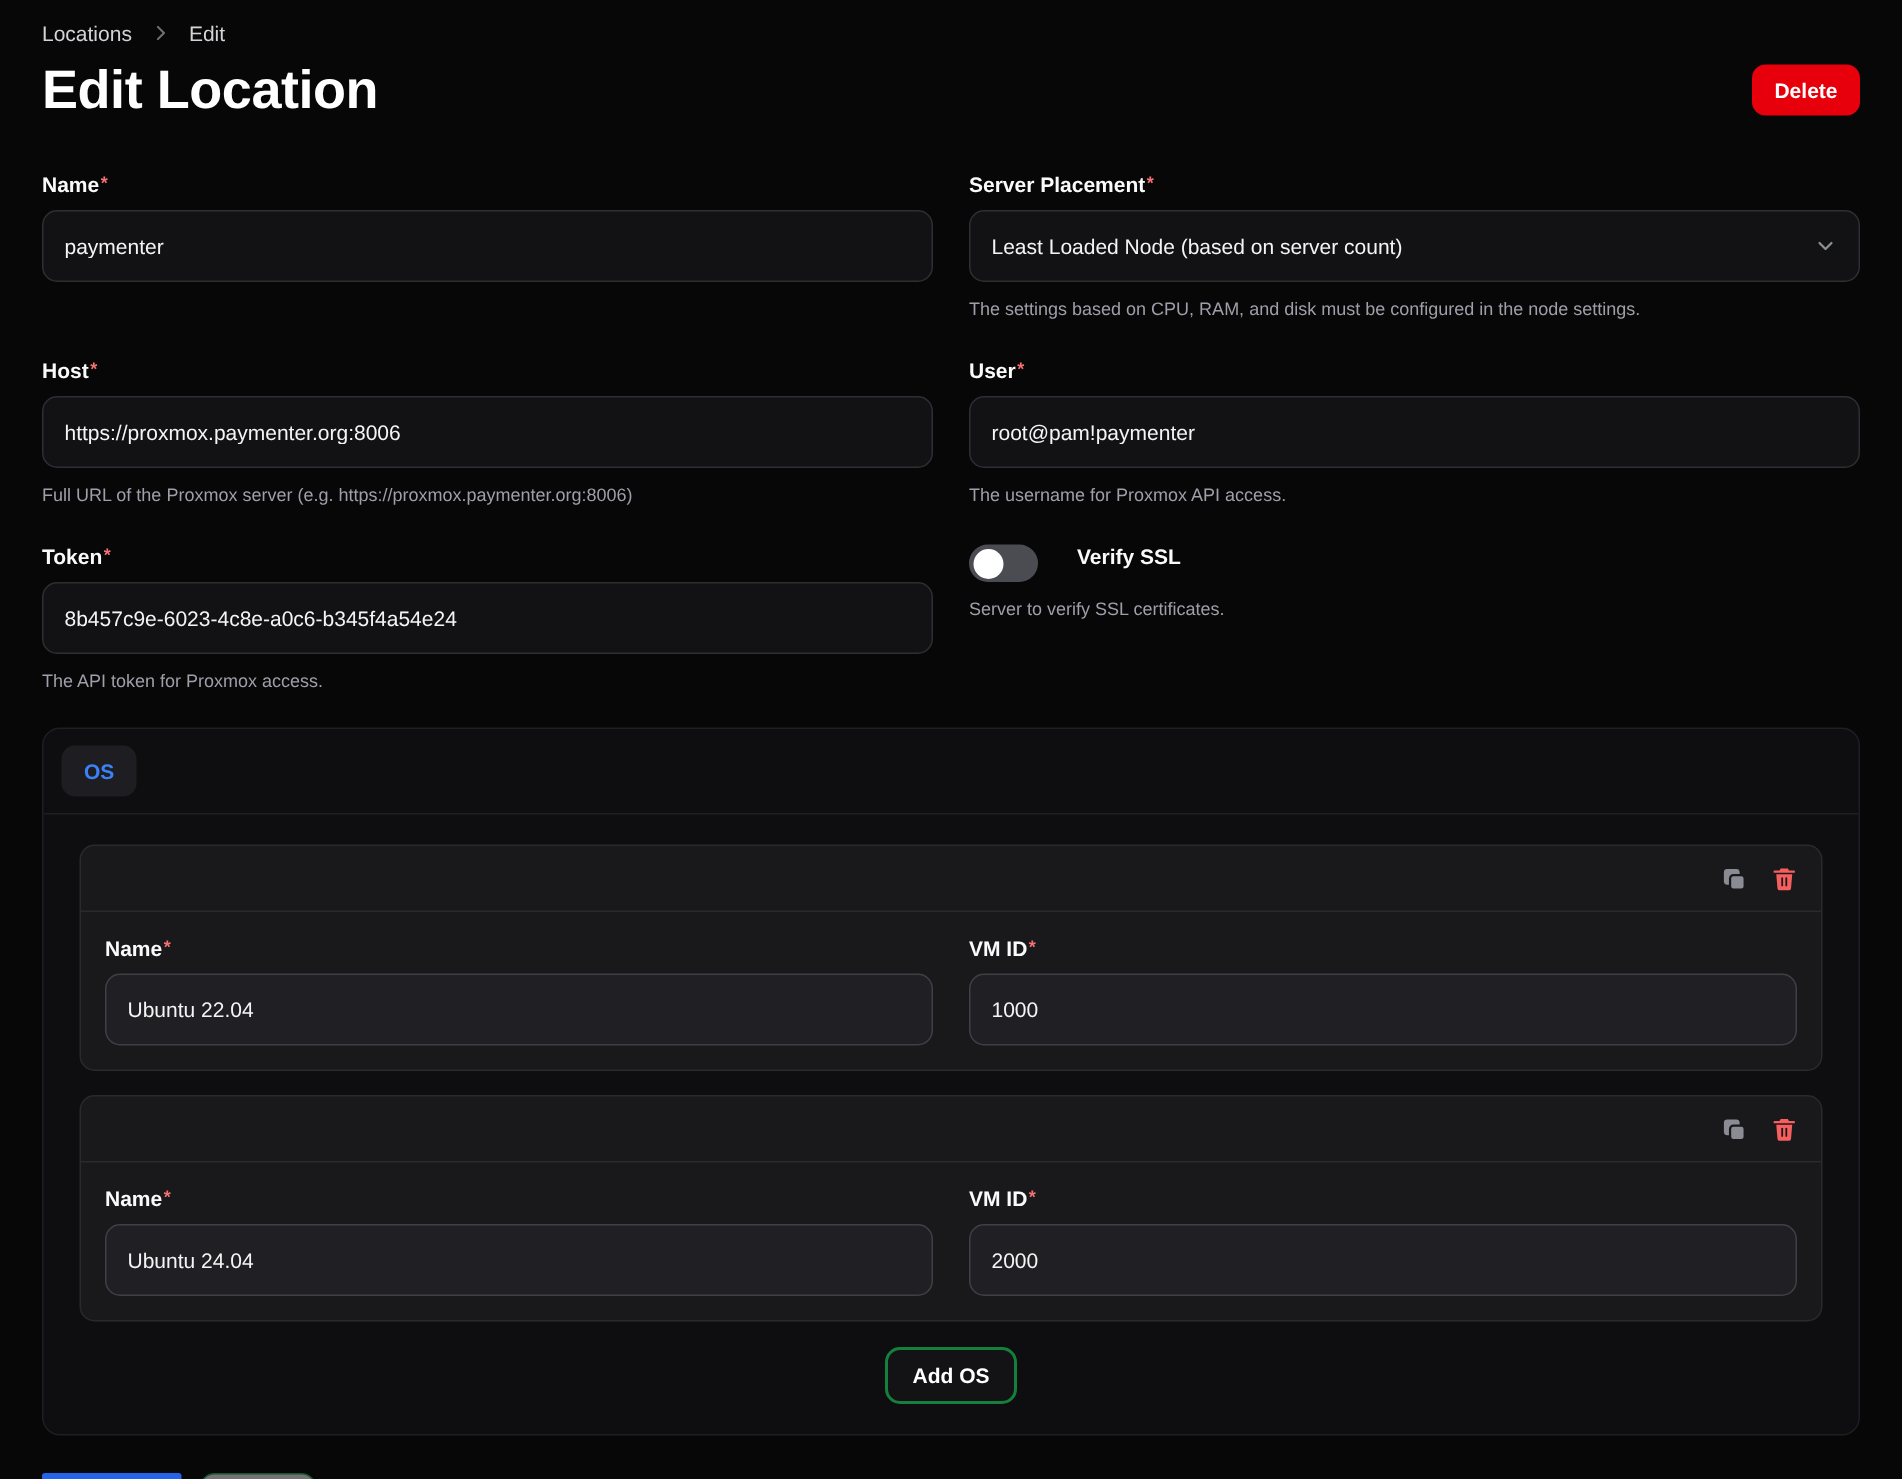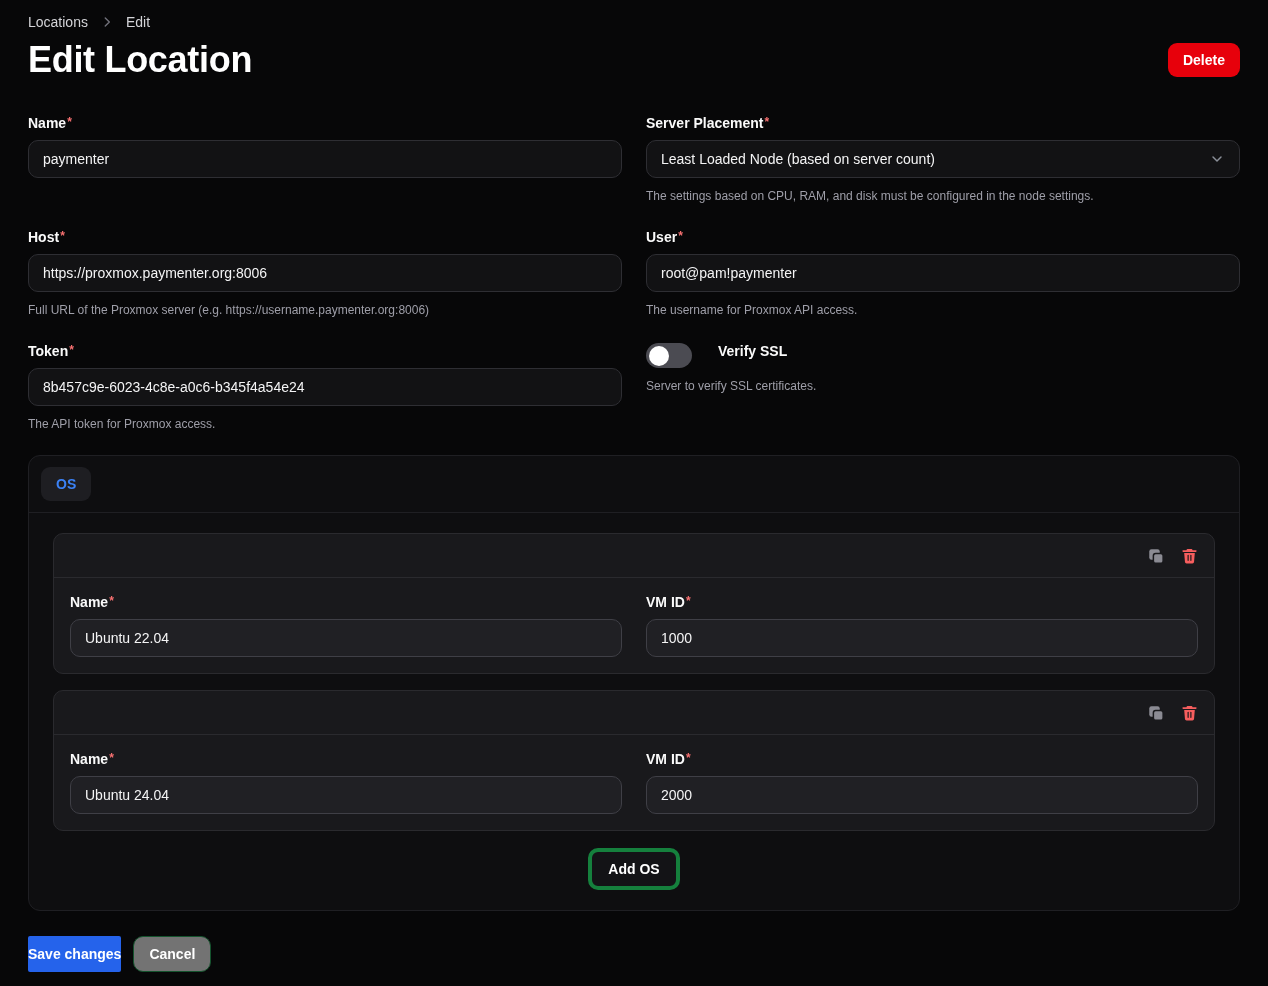--- a/index.html
+++ b/index.html
@@ -25,21 +25,21 @@
   .btn-danger { background: var(--danger, #e7000b); padding: 9px 15px; }
   .btn-primary { background: var(--accent, #2563eb); padding: 10px 0; border-radius: 2px; }
   .btn-dark { background: #737373; border: 1px solid #14532d; padding: 9px 15px; border-radius: 10px; }
 
   
   .form-grid { display: grid; grid-template-columns: 1fr 1fr; column-gap: 24px; margin-top: 34px; }
   .cell { margin-bottom: 26px; }
   .field-label { font-size: 14px; font-weight: 700; color: #fafafa; margin-bottom: 9px; }
   .req { color: #f87171; font-size: 12px; vertical-align: top; margin-left: 1px; }
   .text-input, .select-box {
-    width: 100%; height: 38px; background: #121214; border: 1px solid #2e2e33;
+    width: 100%; height: 48px; background: #121214; border: 1px solid #2e2e33;
     border-radius: 10px; color: #f4f4f5; font-size: 14px; font-family: inherit;
     padding: 0 14px; outline: none; display: block;
   }
   .select-box { display: flex; align-items: center; justify-content: space-between; cursor: pointer; }
   .select-box .chev { color: #8a8f98; display: flex; }
   .help-text { margin-top: 11px; font-size: 12px; color: #9f9fa9; }
 
   
   .toggle-row { display: flex; align-items: flex-start; gap: 26px; margin-top: 0; }
   .toggle { width: 46px; height: 25px; background: #4b4b52; border-radius: 999px; position: relative; cursor: pointer; flex: 0 0 auto; }
@@ -57,21 +57,21 @@
   .os-card { background: #19191c; border: 1px solid #2a2a2e; border-radius: 10px; margin-bottom: 16px; overflow: hidden; }
   .os-card-header { height: 44px; display: flex; align-items: center; justify-content: flex-end; gap: 16px;
                     padding: 0 16px; border-bottom: 1px solid #2a2a2e; }
   .icon-btn { background: none; border: none; padding: 0; cursor: pointer; display: flex; align-items: center; }
   .copy-icon { color: #8b8b93; }
   .trash-icon { color: var(--trashred, #f75e5e); }
   .os-card-body { padding: 16px; display: grid; grid-template-columns: 1fr 1fr; column-gap: 24px; }
   .os-card-body .text-input { background: #202024; border-color: #3f3f46; }
 
   .add-row { display: flex; justify-content: center; margin-top: 17px; }
-  .btn-add { background: #131316; border: 4px solid #15803d; padding: 9px 16px; border-radius: 10px; font-weight: 700; }
+  .btn-add { background: #131316; border: 2px solid #15803d; padding: 9px 16px; border-radius: 10px; font-weight: 700; }
 
   
   .footer-row { display: flex; gap: 12px; margin-top: 25px; }
 </style>
 </head>
 <body>
 
 <nav class="breadcrumb">
   <a>Locations</a>
   <span class="crumb-sep">
@@ -103,21 +103,21 @@
             <polyline points="6 9 12 15 18 9"></polyline>
           </svg>
       </span>
     </div>
     <div class="help-text">The settings based on CPU, RAM, and disk must be configured in the node settings.</div>
   </div>
 
   <div class="cell">
     <div class="field-label"><span>Host</span><span class="req">*</span></div>
     <input class="text-input" type="text" value="https://proxmox.paymenter.org:8006" style="">
-    <div class="help-text">Full URL of the Proxmox server (e.g. https://username.paymenter.org:8006)</div>
+    <div class="help-text">Full URL of the Proxmox server (e.g. https://proxmox.paymenter.org:8006)</div>
   </div>
 
   <div class="cell">
     <div class="field-label"><span>User</span><span class="req">*</span></div>
     <input class="text-input" type="text" value="root@pam!paymenter" style="">
     <div class="help-text">The username for Proxmox API access.</div>
   </div>
 
   <div class="cell">
     <div class="field-label"><span>Token</span><span class="req">*</span></div>

